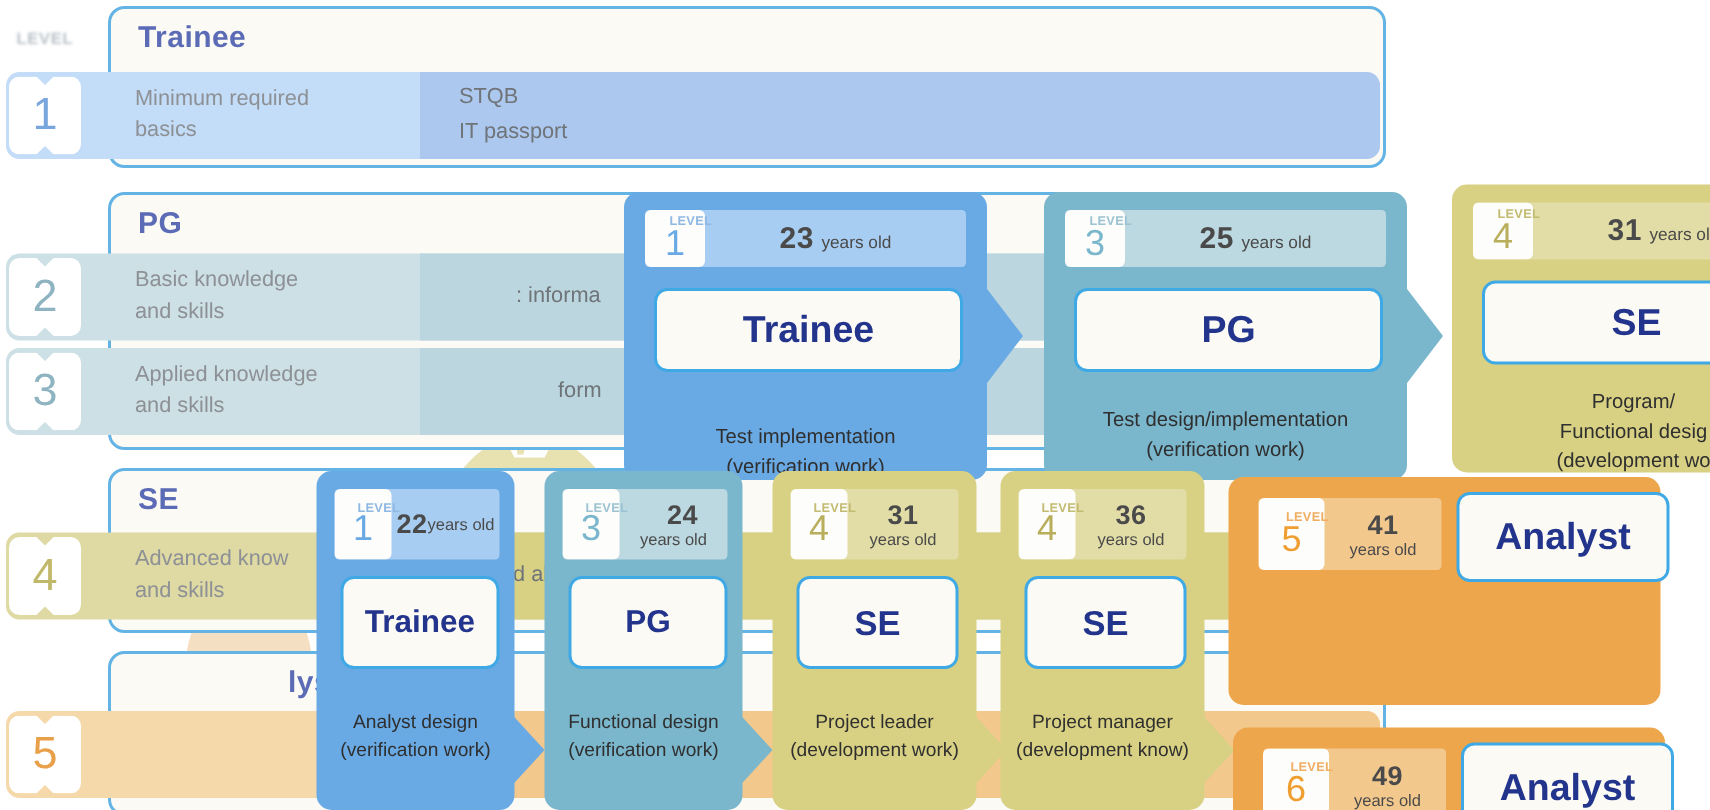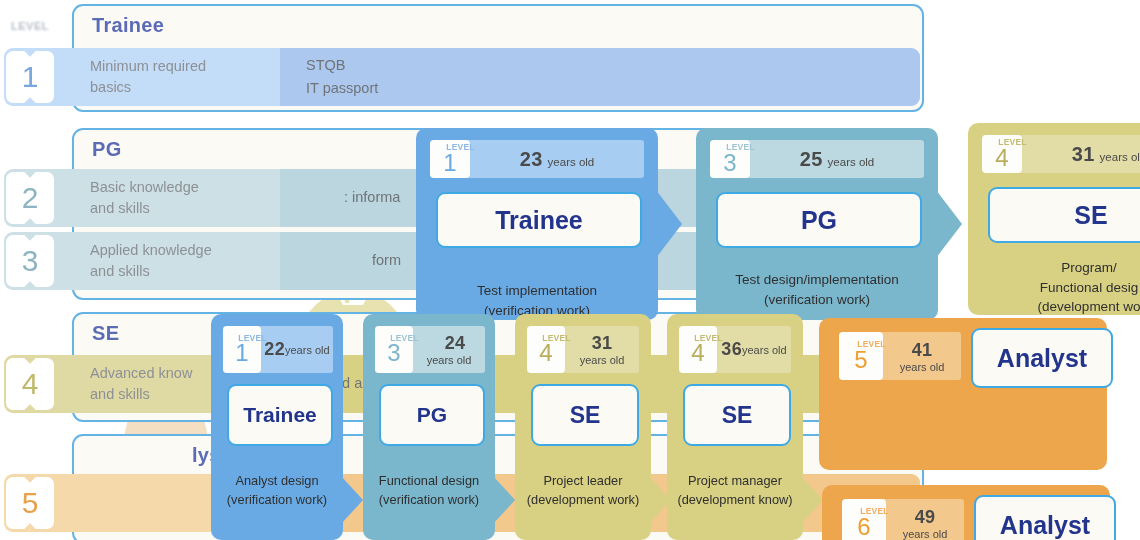--- a/index.html
+++ b/index.html
@@ -298,21 +298,21 @@
   </div>
 
   <div class="chev" style="left:667px;top:314px;width:136px;height:226px;">
     <div class="tip" style="left:134px;top:162px;transform:none;border-top:24px solid transparent;border-bottom:24px solid transparent;border-left:22px solid #d8d183;"></div>
     <div class="body" style="background:#d8d183;"></div>
     <div class="hdr" style="left:12px;top:12px;width:112px;height:47px;background:#e2dda6;">
       <div class="lvlbox" style="flex:0 0 38px;width:38px;">
         <span class="lw" style="color:#c3bb72;">LEVEL</span>
         <span class="ln" style="color:#b8ae5c;">4</span>
       </div>
-      <div class="agewrap" style="flex-direction:row;align-items:center;justify-content:center;gap:0;">
+      <div class="agewrap" style="flex-direction:column;align-items:center;justify-content:center;gap:0;">
         <span class="num" style="font-size:18px;">36</span>
         <span class="unit" style="font-size:11px;">years old</span>
       </div>
     </div>
     <div class="rolebox" style="left:16px;top:70px;width:104px;height:58px;font-size:23px;">
       <span>SE</span>
     </div>
     <div class="cap small" style="top:158px;width:156px;left:-10px;">Project manager
 (development know)</div>
   </div>

